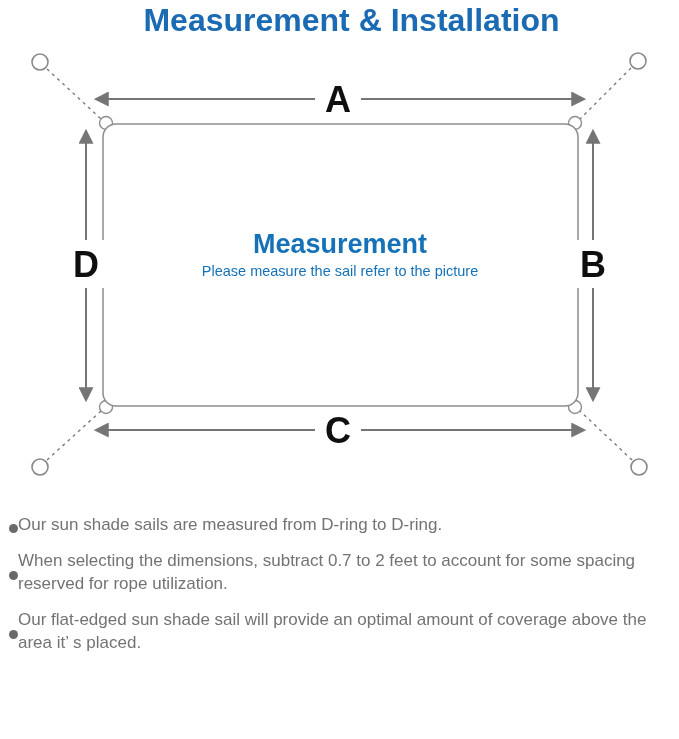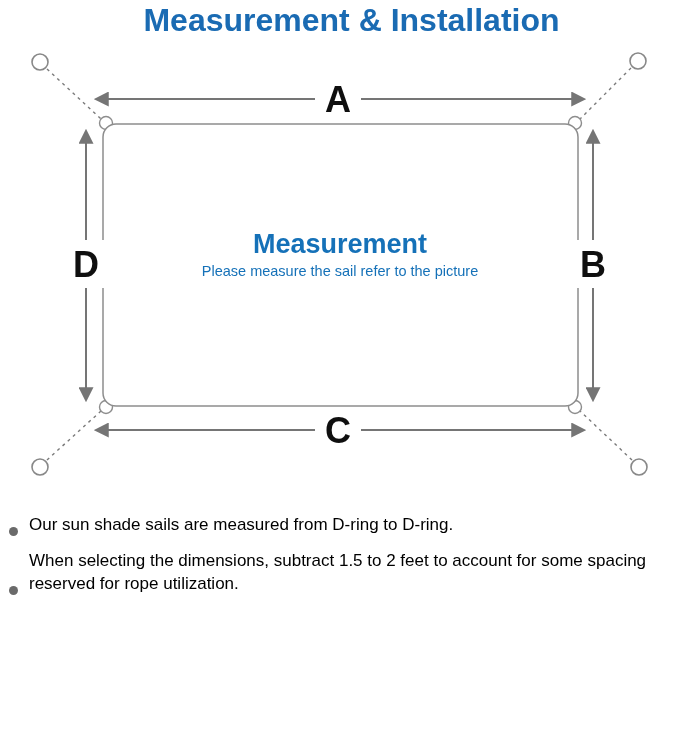--- a/index.html
+++ b/index.html
@@ -41,24 +41,23 @@
   }
   .center-caption {
     font-size: 14.5px;
     fill: #1571b8;
   }
   .notes {
     padding: 14px 10px 0 9px;
   }
   .note-item {
     display: flex;
-    align-items: flex-end;
-    gap: 11px;
+    align-items: center;
     margin-bottom: 13px;
-    color: #000000;
+    color: #737373;
     font-size: 17px;
     line-height: 23px;
   }
   .note-dot {
     width: 9px;
     height: 9px;
     border-radius: 50%;
     background: #6a6a6a;
     flex: 0 0 auto;
     margin-top: 7px;
@@ -117,15 +116,19 @@
   </svg>
 </div>
 
 <div class="notes">
   <div class="note-item">
     <span class="note-dot"></span>
     <span class="note-text">Our sun shade sails are measured from D-ring to D-ring.</span>
   </div>
   <div class="note-item">
     <span class="note-dot"></span>
-    <span class="note-text">When selecting the dimensions, subtract 1.5 to 2 feet to account for some spacing reserved for rope utilization.</span>
+    <span class="note-text">When selecting the dimensions, subtract 0.7 to 2 feet to account for some spacing reserved for rope utilization.</span>
+  </div>
+  <div class="note-item">
+    <span class="note-dot"></span>
+    <span class="note-text">Our flat-edged sun shade sail will provide an optimal amount of coverage above the area it’ s placed.</span>
   </div>
 </div>
 
 </body></html>

